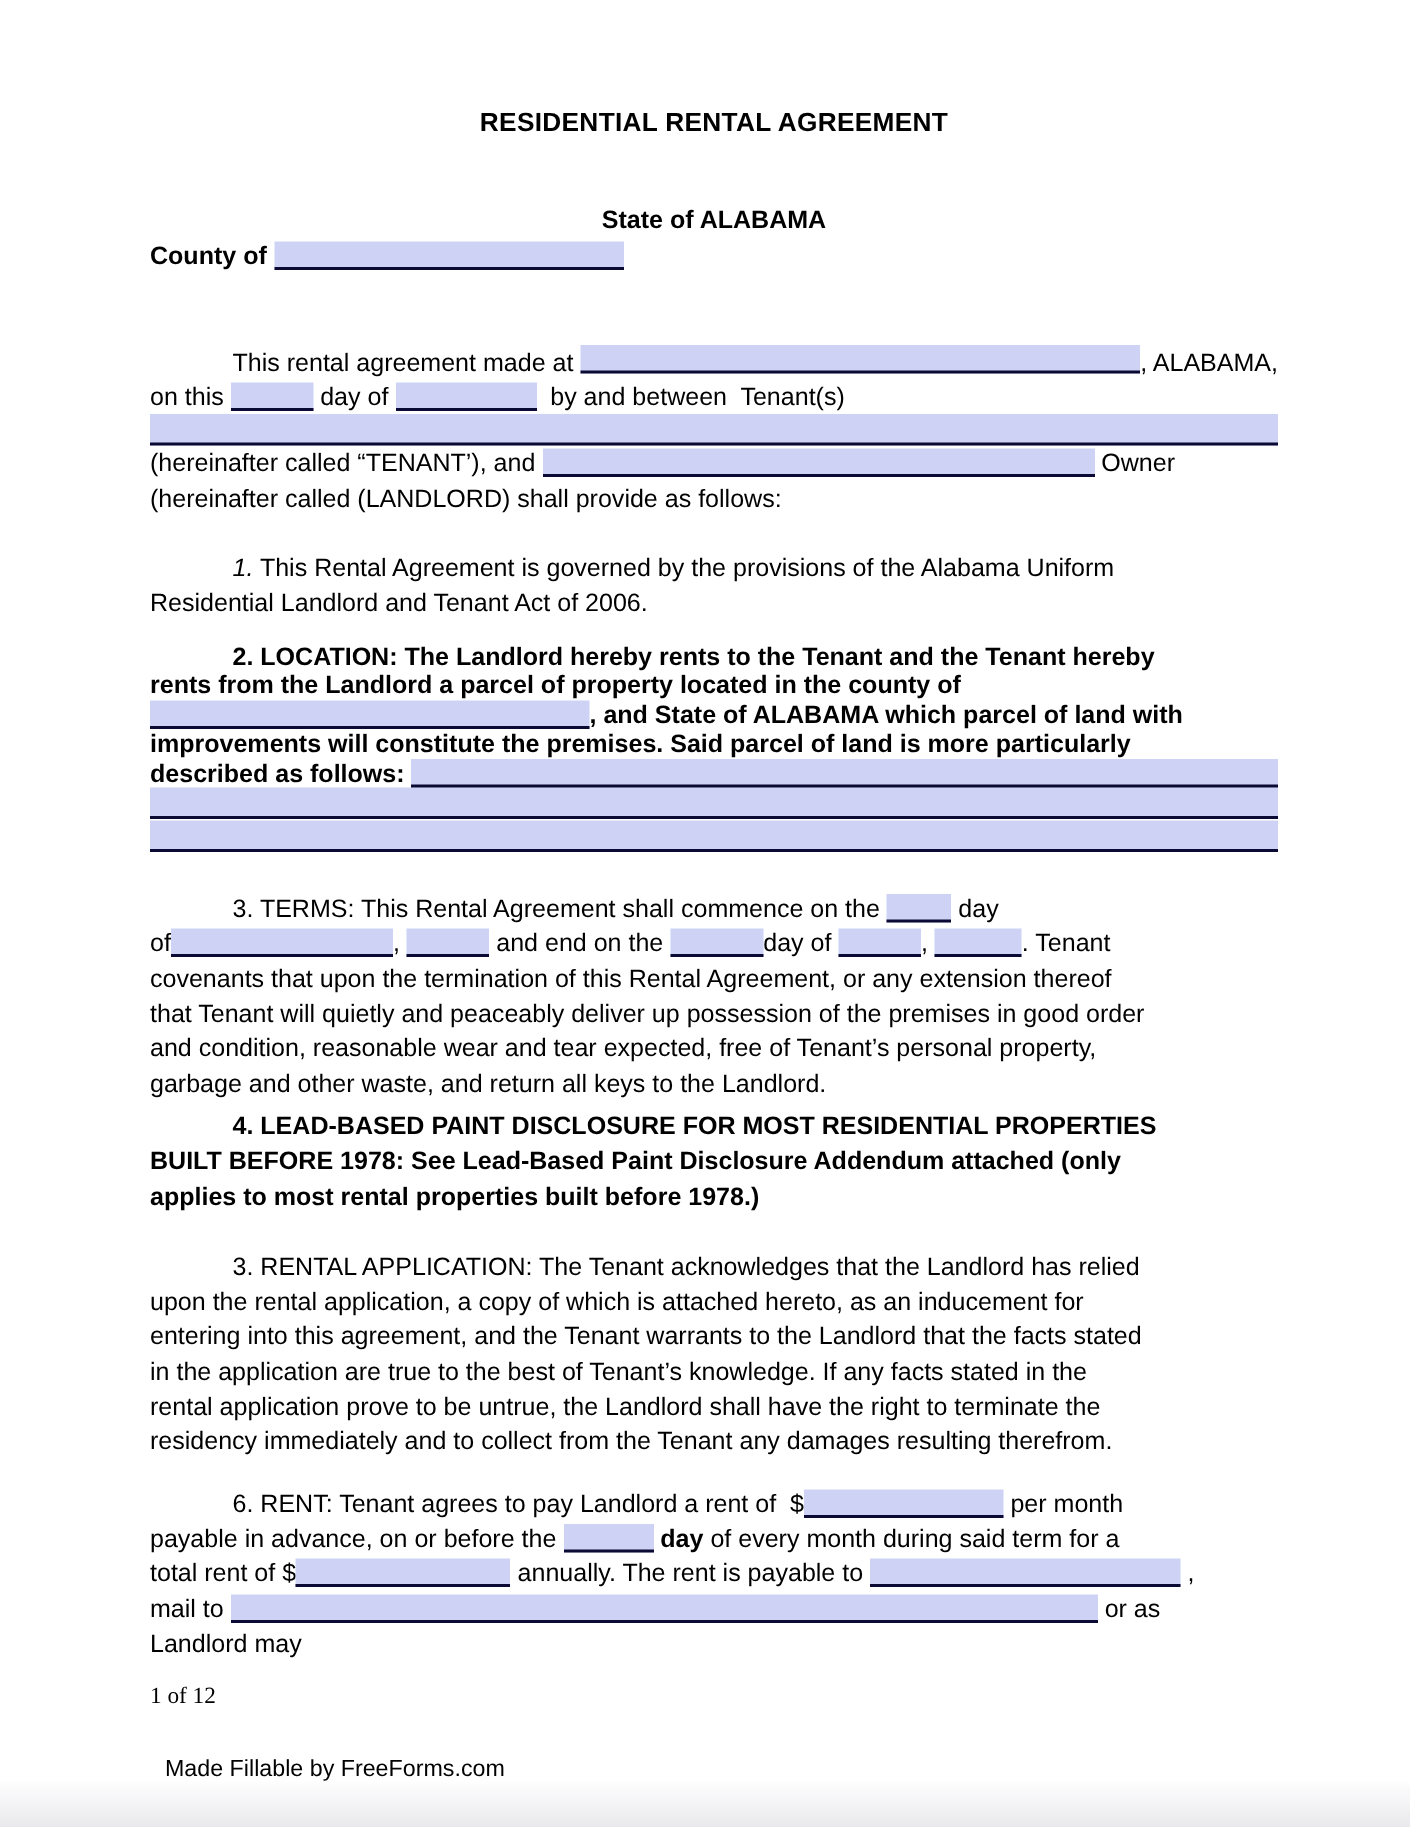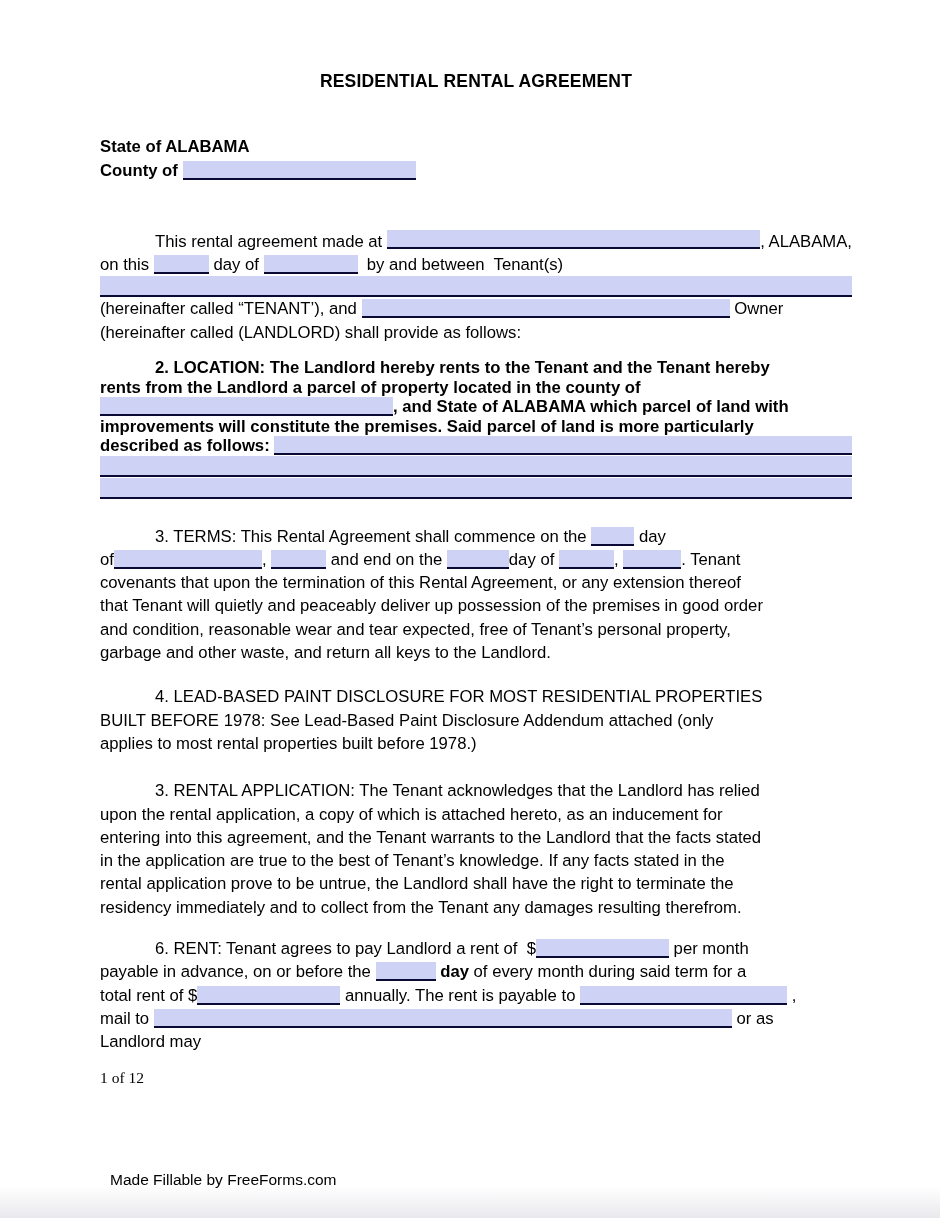--- a/index.html
+++ b/index.html
@@ -15,28 +15,28 @@
   }
   .content { padding:0 88px 0 100px; }
 
   .doc-title {
     padding-top:70px;
     text-align:center;
     font-weight:bold;
     font-size:17.5px;
     letter-spacing:0.2px;
   }
-  .state-line { margin-top:42px; text-align:left; font-weight:bold; }
+  .state-line { margin-top:42px; text-align:center; font-weight:bold; }
   .county-line { text-align:left; font-weight:bold; white-space:pre; }
 
   .para { margin-top:23px; }
   .para.intro { margin-top:48px; }
   .para.sec2 { margin-top:14px; line-height:19.5px;font-weight:bold; }
   .para.sec3 { margin-top:26px; }
-  .para.sec4 { margin-top:21px; }
+  .para.sec4 { margin-top:5px;font-weight:bold; }
   .para.sec5 { margin-top:24px; }
   .para.sec6 { margin-top:18px; }
 
   .line { white-space:pre; }
   .line.indent { padding-left:55px; }
   .flexline { display:flex; align-items:flex-start; }
   .flexline > span { white-space:pre; }
 
   .f {
     display:inline-block;
@@ -88,20 +88,24 @@
     <div class="county-line"><span>County of </span><span class="f" style="width:233px"></span></div>
 
     <div class="para intro">
       <div class="line flexline" style="padding-left:55px"><span>This rental agreement made at </span><span class="f grow"></span><span>, ALABAMA,</span></div>
       <div class="line"><span>on this </span><span class="f" style="width:55px"></span><span> day of </span><span class="f" style="width:94px"></span><span>  by and between  Tenant(s)</span></div>
       <div class="fblock"></div>
       <div class="line"><span>(hereinafter called “TENANT’), and </span><span class="f" style="width:368px"></span><span> Owner</span></div>
       <div class="line"><span>(hereinafter called (LANDLORD) shall provide as follows:</span></div>
     </div>
 
+    <div class="para">
+      <div class="line indent"><span class="i">1.</span><span> This Rental Agreement is governed by the provisions of the Alabama Uniform</span></div>
+      <div class="line"><span>Residential Landlord and Tenant Act of 2006.</span></div>
+    </div>
 
     <div class="para sec2">
       <div class="line indent"><span>2. LOCATION: The Landlord hereby rents to the Tenant and the Tenant hereby</span></div>
       <div class="line"><span>rents from the Landlord a parcel of property located in the county of</span></div>
       <div class="line"><span class="f" style="width:293px"></span><span>, and State of ALABAMA which parcel of land with</span></div>
       <div class="line"><span>improvements will constitute the premises. Said parcel of land is more particularly</span></div>
       <div class="line flexline"><span>described as follows: </span><span class="f grow"></span></div>
       <div class="fblock"></div>
       <div class="fblock"></div>
     </div>

